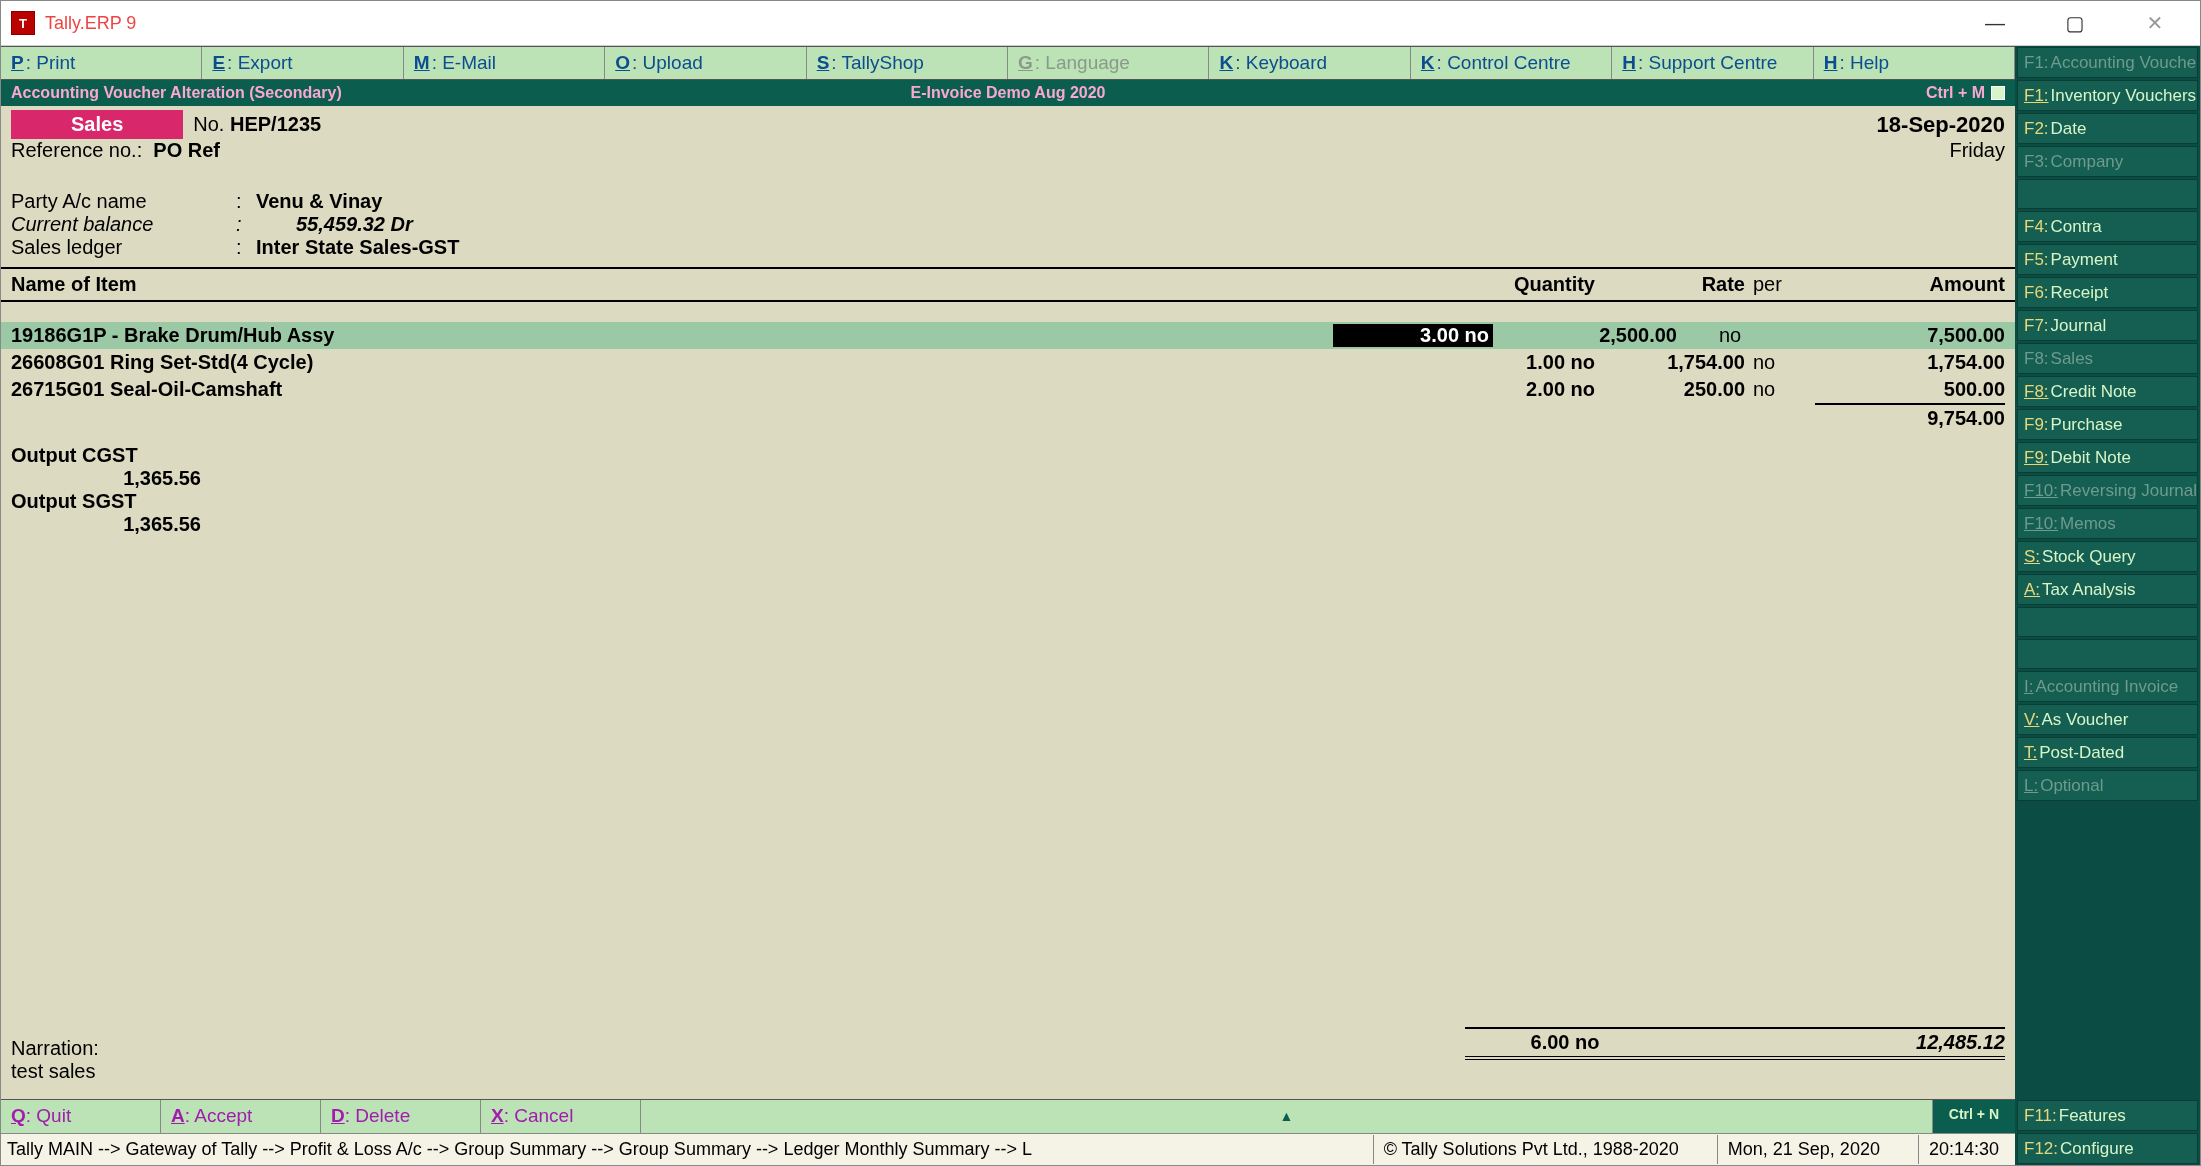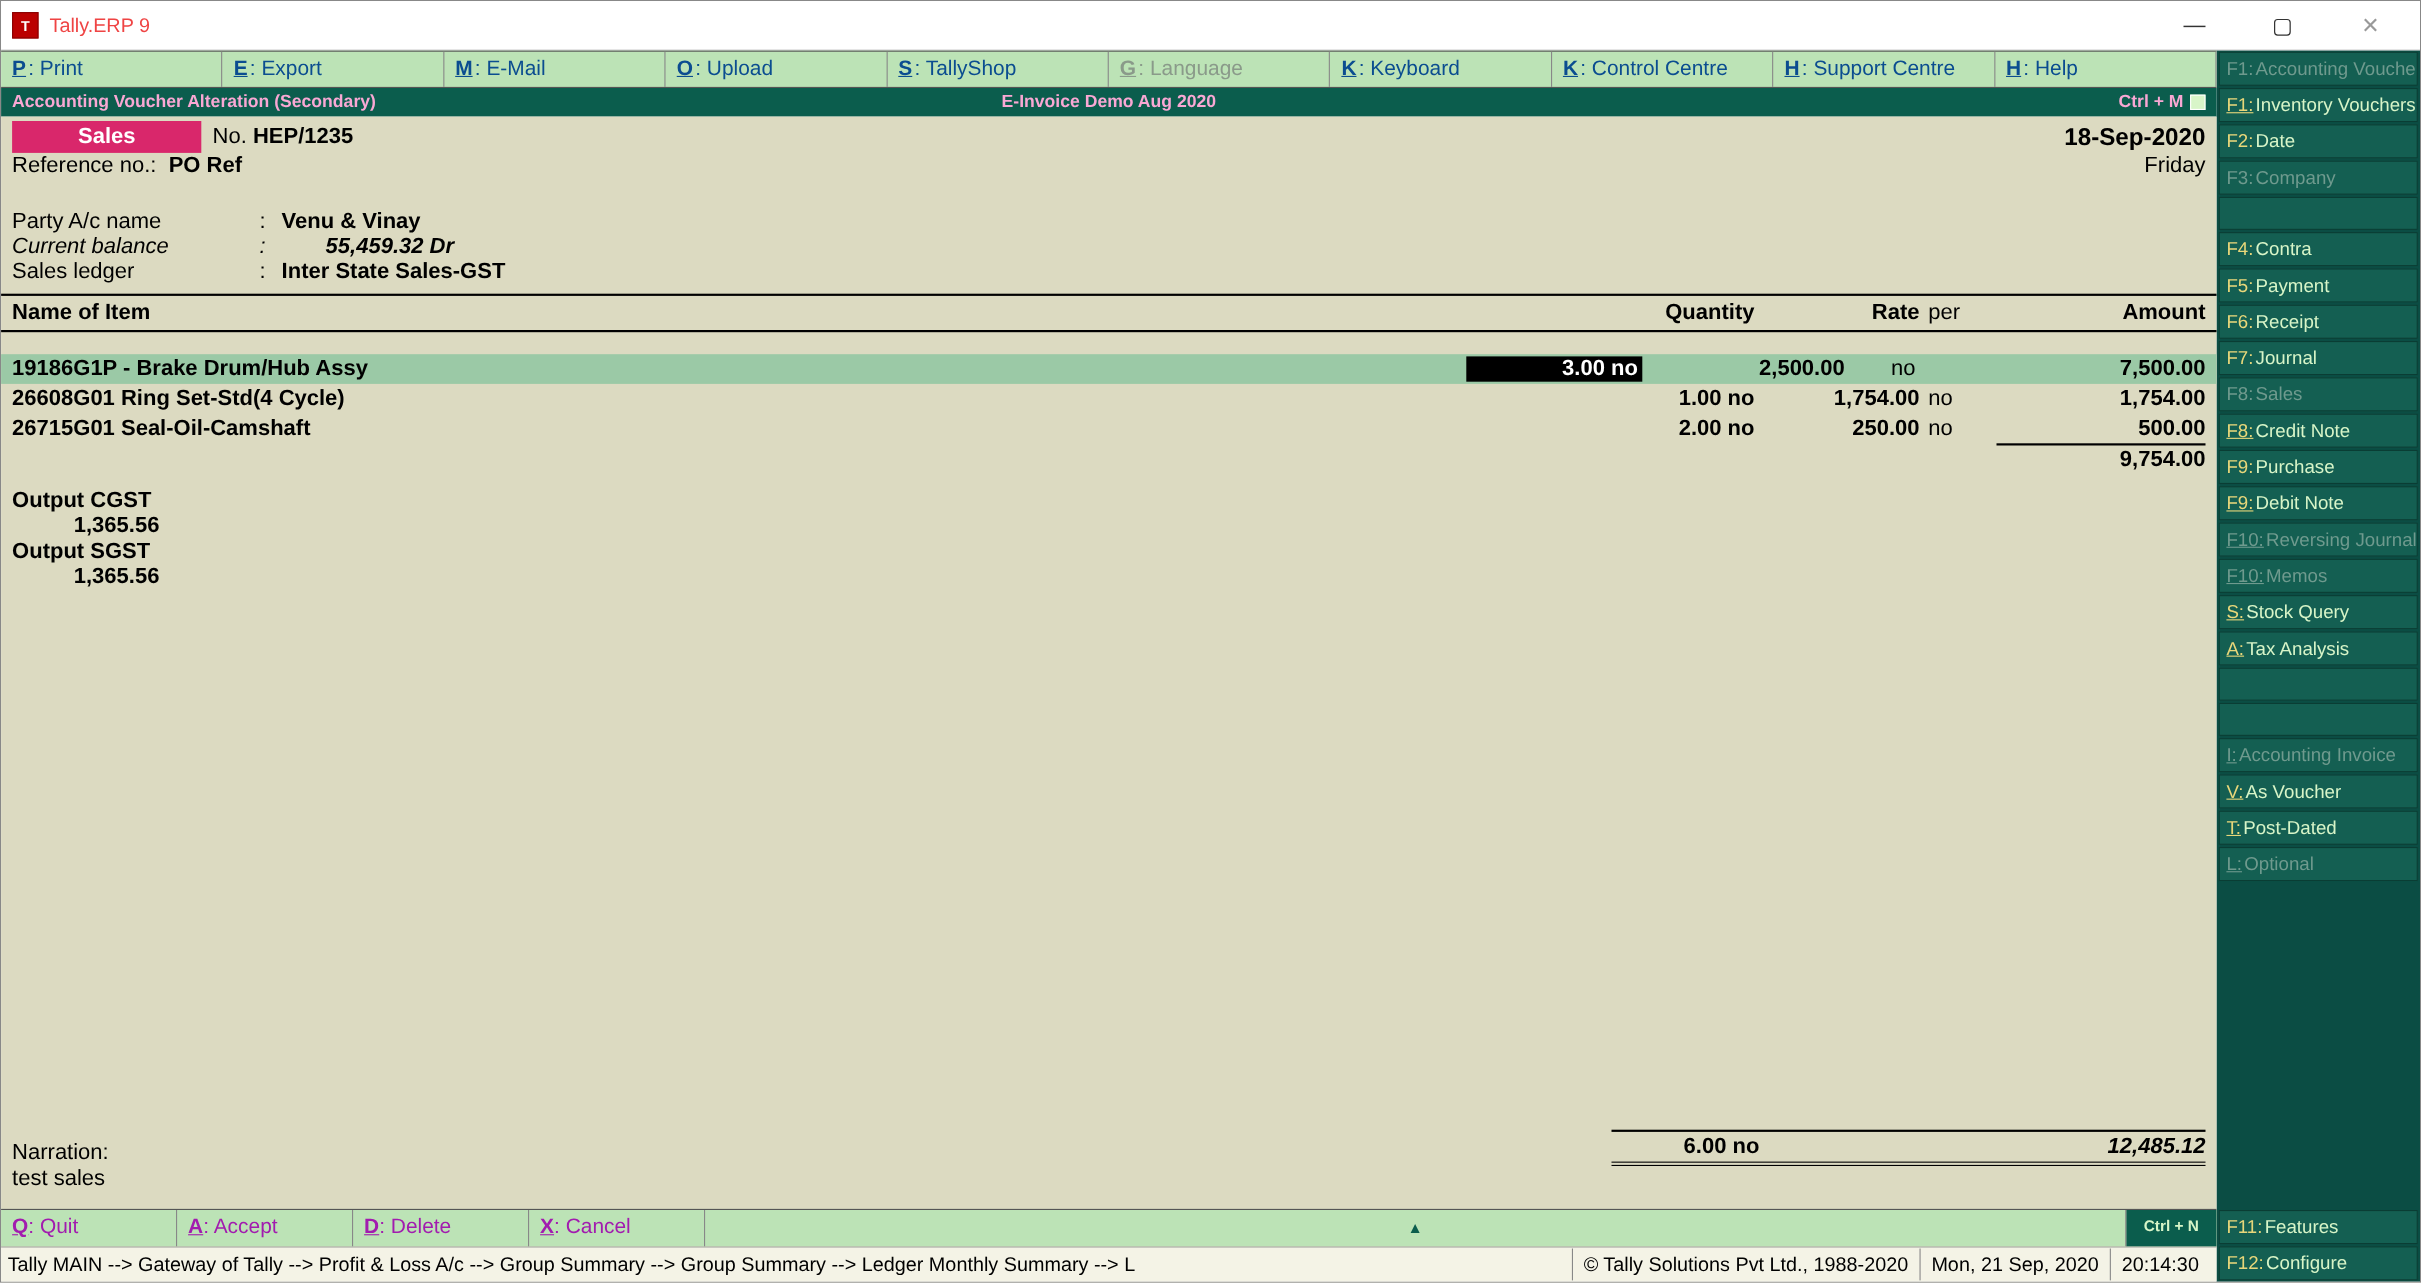--- a/index.html
+++ b/index.html
@@ -61,39 +61,39 @@
   .col-amt  { width: 190px; text-align: right; }
 
   .tblbody { padding-top: 20px; }
   .trow { display: flex; padding: 2px 10px; font-size: 20px; font-weight: bold; }
   .trow.highlight { background: #9bc9a6; gap: 34px; }
   .trow .col-qty.editing { background: #000; color: #fff; padding: 0 4px; }
   .subtotal-line { border-top: 2px solid #000; width: 190px; margin-left: auto; margin-right: 10px; }
 
   .taxrow { display: flex; padding: 0 10px; font-size: 20px; font-weight: bold; flex-direction: column; }
   .taxrow .tname { flex: 1; }
-  .taxrow .tamt { width: 190px; text-align: center; }
+  .taxrow .tamt { width: 190px; text-align: right; }
 
   .narration { margin-top: auto; padding: 6px 10px 0 10px; font-size: 20px; }
   .narration .nrow { display: flex; align-items: flex-end; }
   .narration .nlbl { flex: 1; }
   .total-box { border-top: 2px solid #000; border-bottom: 4px double #000; width: 540px; display: flex; padding: 2px 0; font-size: 20px; font-weight: bold; gap: 20px; }
   .total-box .tq { width: 200px; text-align: center; }
   .total-box .ta { flex: 1; text-align: right; font-style: italic; }
 
   
   .actbar { height: 34px; background: #bce3b6; display: flex; border-top: 1px solid #555; }
   .actbar .aitem { width: 160px; padding: 5px 10px; border-right: 1px solid #888; font-size: 19px; color: #a21caf; }
   .actbar .aitem .key { text-decoration: underline; font-weight: bold; }
   .actbar .filler { flex: 1; border-right: 1px solid #888; position: relative; }
   .actbar .filler .caret { position: absolute; left: 50%; top: 8px; transform: translateX(-50%); color: #0b5d4d; font-size: 14px; }
   .actbar .ctrl { margin-left: auto; background: #0b5d4d; color: #d8f5c8; font-size: 14px; font-weight: bold; padding: 6px 16px; }
 
   
-  .statusbar { height: 32px; background: #f4f3e6; border-top: 1px solid #888; display: flex; align-items: center; font-size: 18px; padding: 0 6px; }
+  .statusbar { height: 32px; background: #f4f3e6; border-top: 1px solid #888; display: flex; align-items: center; font-size: 18px; padding: 0 6px; gap: 28px; }
   .statusbar .crumb { flex: 1; white-space: nowrap; overflow: hidden; }
   .statusbar .seg { border-left: 1px solid #888; padding: 4px 10px; }
 
   
   .sidepanel .sbtn { height: 31px; margin: 1px 2px; background: #145f52; color: #d8f5c8; font-size: 17px; padding: 4px 6px; display: flex; align-items: center; border: 1px solid #0a3d34; white-space: nowrap; overflow: hidden; }
   .sidepanel .sbtn.dim { color: #6f9a8e; }
   .sidepanel .sbtn .skey { color: #e8d77a; margin-right: 2px; }
   .sidepanel .sbtn.dim .skey { color: #6f9a8e; }
   .sidepanel .sbtn .su { text-decoration: underline; }
   .sidepanel .gap { height: 30px; background: #145f52; margin: 1px 2px; border: 1px solid #0a3d34; }

